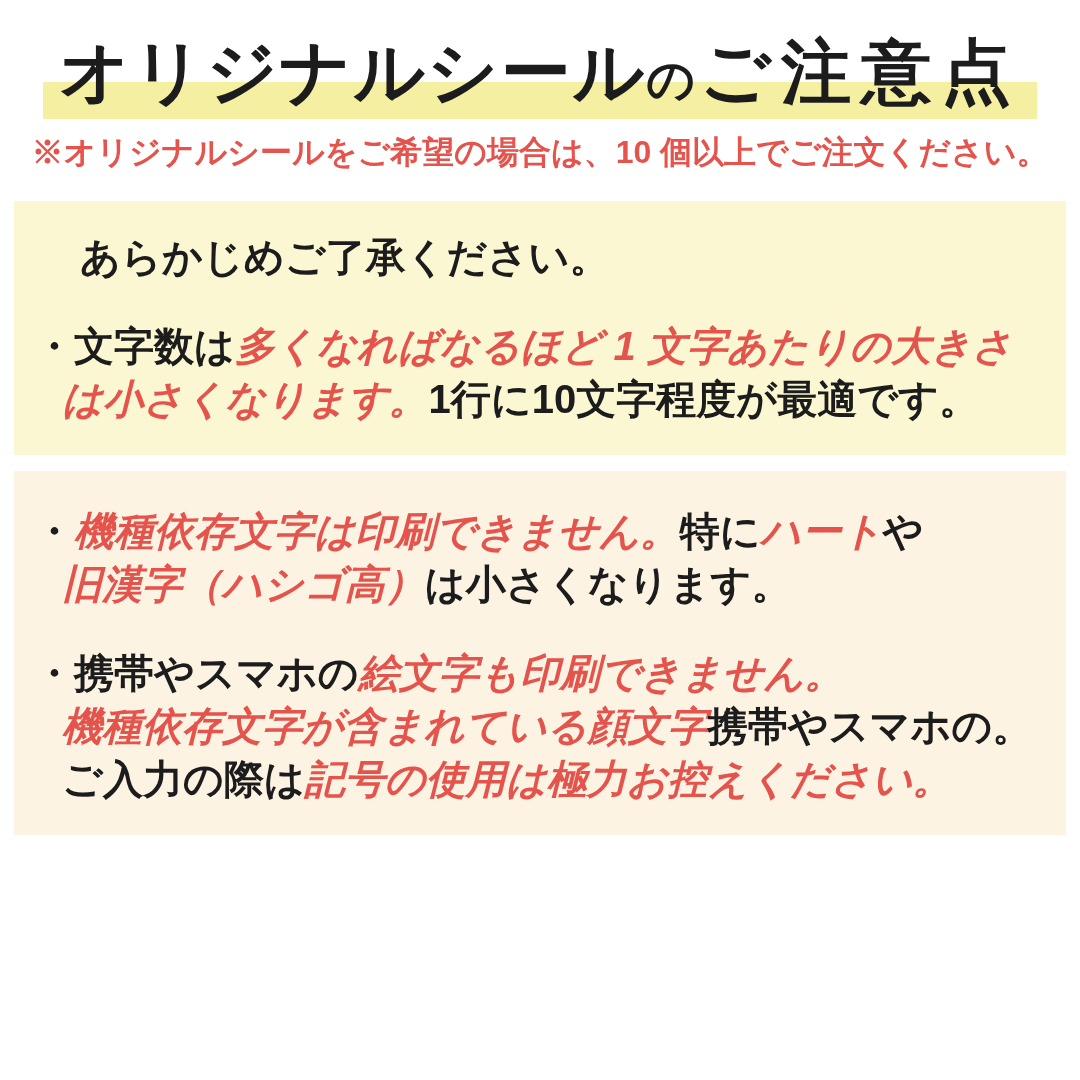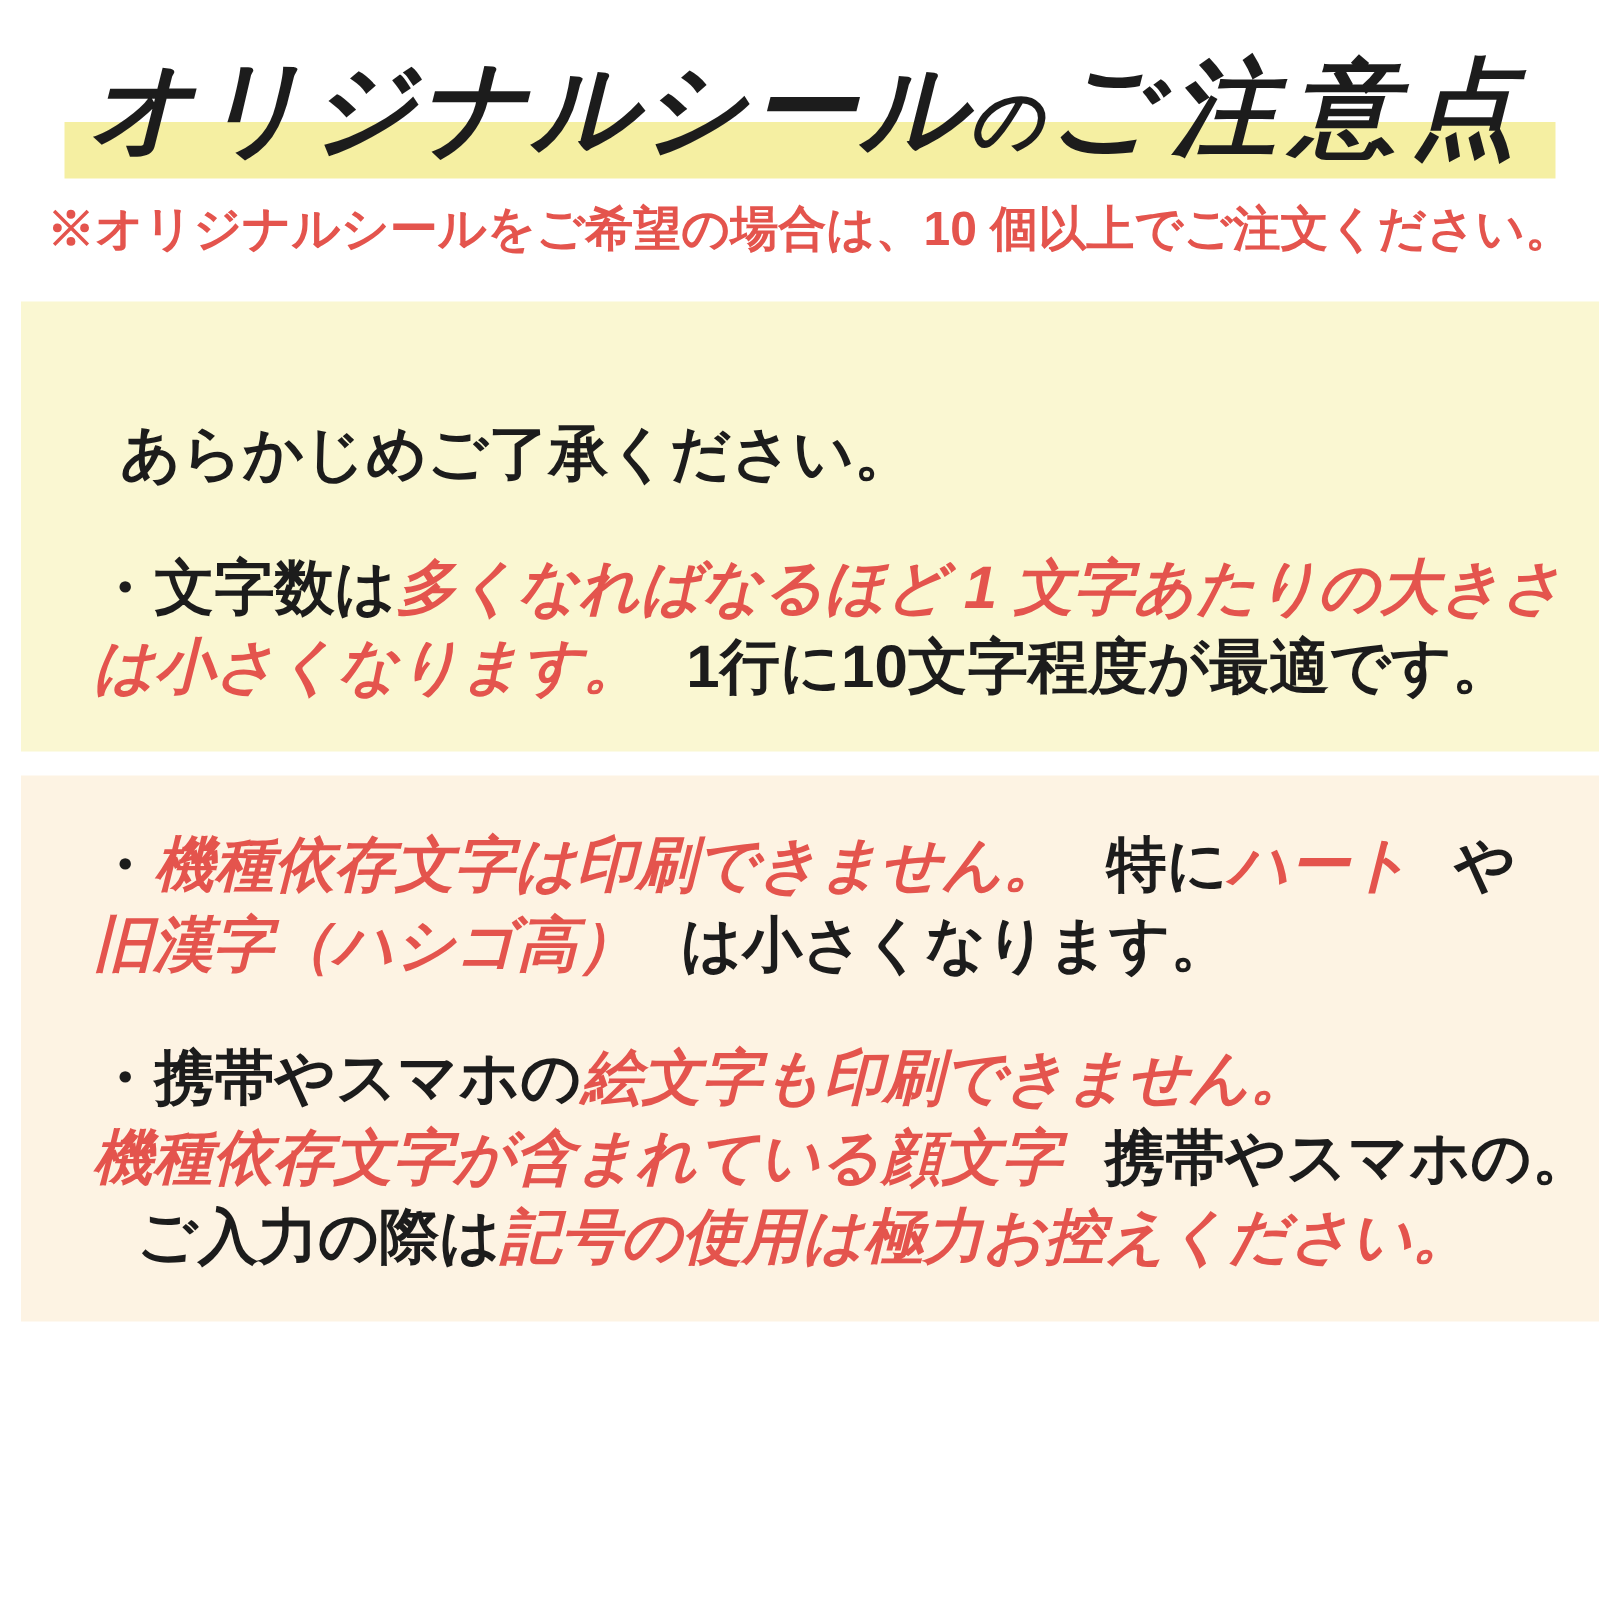--- a/index.html
+++ b/index.html
@@ -22,21 +22,20 @@
   .title{
     text-align:center;
     padding-top:34px;
     white-space:nowrap;
     line-height:1.1;
   }
   .hl{
     display:inline-block;
     padding:0 16px 8px 16px;
     background:linear-gradient(to bottom, transparent 56%, var(--highlight_yellow) 56%, var(--highlight_yellow) 100%);
-    font-style:italic;
   }
   .t-big{font-size:70px; letter-spacing:2px;}
   .t-small{font-size:48px;}
   .t-emph{font-size:70px; letter-spacing:10px; margin-left:4px;}
 
   .subtitle{
     margin-top:12px;
     text-align:center;
     color:var(--red);
     font-size:32px;
@@ -52,25 +51,25 @@
   .box1{background:var(--box1_bg); margin-top:26px;}
   .box2{background:var(--box2_bg); margin-top:16px; padding-top:34px; }
 
   .line{
     font-size:40px;
     line-height:1.32;
     white-space:nowrap;
   }
   .line.sub{font-size:30px; line-height:1.35;}
   .indent-sm{padding-left:28px;}
-  .indent-md{padding-left:46px;margin-top:46px;}
+  .indent-md{padding-left:46px;}
   .bullet + .bullet{margin-top:36px;}
 
   .t-red{color:var(--red);font-style:italic;}
-  .t-ink{color:var(--ink);margin-left:29px;}
+  .t-ink{color:var(--ink);}
 </style>
 </head>
 <body>
 
 <div class="page">
 
   <h1 class="title">
     <span class="hl"><span class="t-big">オリジナルシール</span><span class="t-small">の</span><span class="t-emph">ご注意点</span></span>
   </h1>
 

